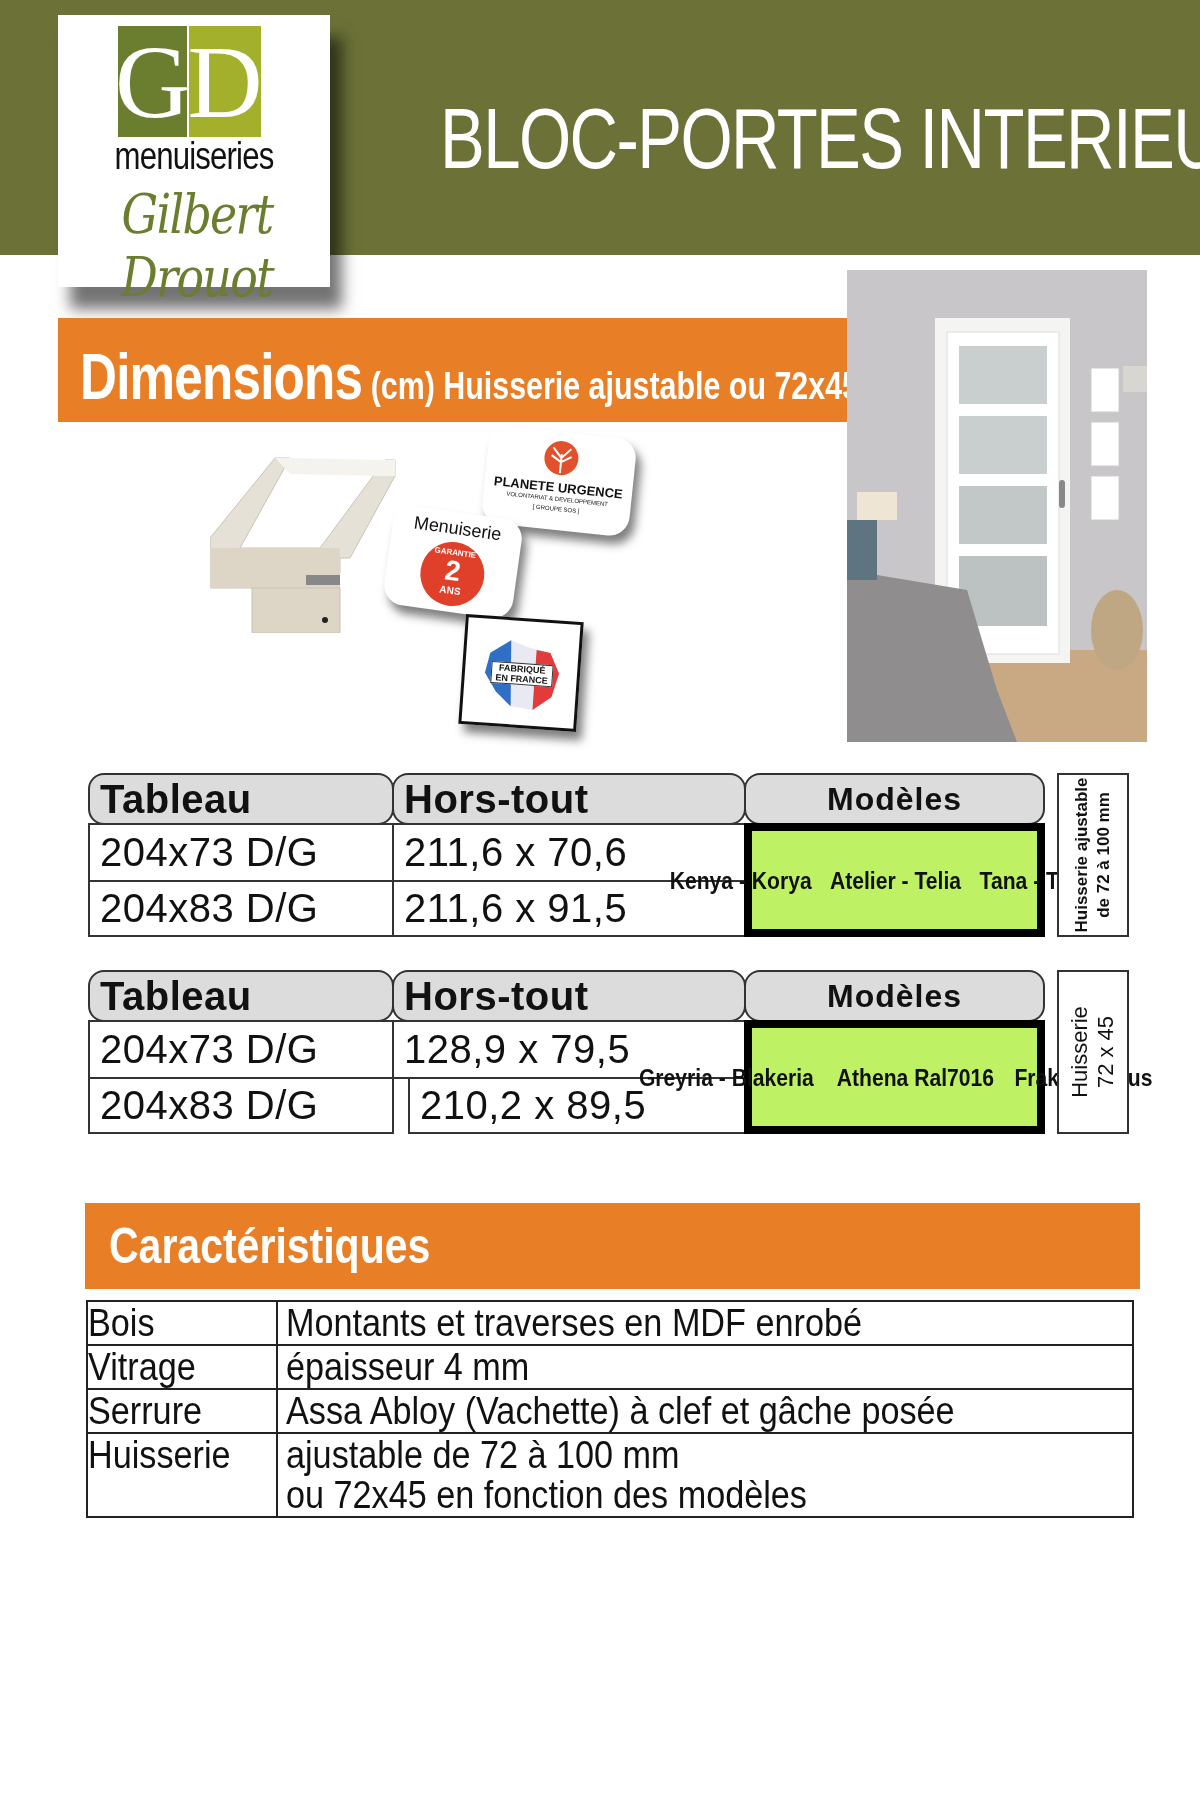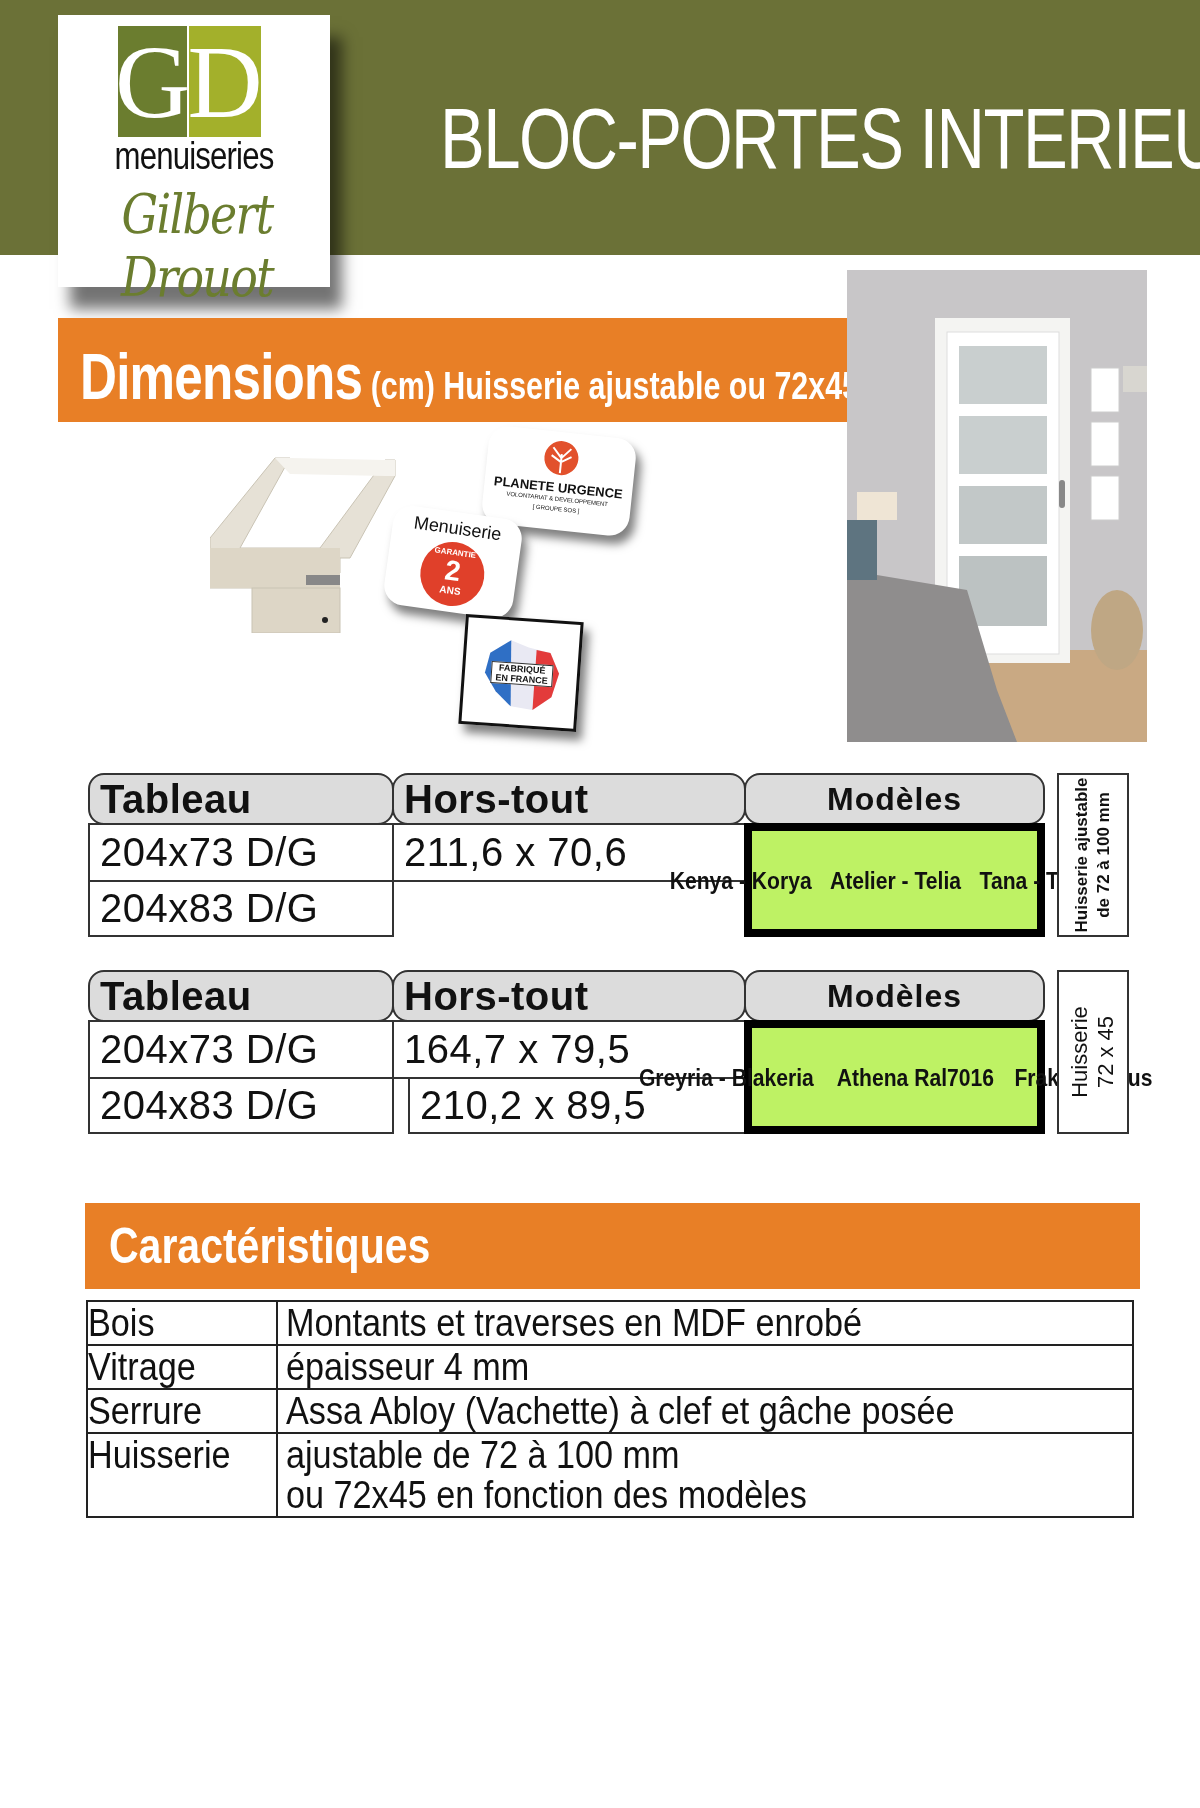--- a/index.html
+++ b/index.html
@@ -177,20 +177,23 @@
 
   <div class="cell" style="left:0;top:50px;width:306px;height:59px;">
     <span class="cell-text">204x73 D/G</span>
   </div>
   <div class="cell" style="left:304px;top:50px;width:354px;height:59px;">
     <span class="cell-text">211,6 x 70,6</span>
   </div>
   <div class="cell" style="left:0;top:107px;width:306px;height:57px;">
     <span class="cell-text">204x83 D/G</span>
   </div>
+  <div class="cell" style="left:304px;top:107px;width:354px;height:57px;">
+    <span class="cell-text">211,6 x 91,5</span>
+  </div>
 
   <div class="models-box" style="left:656px;top:50px;width:301px;height:114px;">
     <div class="models-line">Kenya - Korya</div>
     <div class="models-line">Atelier - Telia</div>
     <div class="models-line">Tana - Tamera</div>
   </div>
 </div>
 <div class="side-box" style="left:1057px;top:773px;">
   <div class="side-text">
     <div>Huisserie ajustable</div>
@@ -204,21 +207,21 @@
   </div>
   <div class="cell head" style="left:304px;top:0;width:354px;height:52px;">
     <span class="cell-text head">Hors-tout</span>
   </div>
   <div class="cell head models-head" style="left:656px;top:0;width:301px;height:52px;">Modèles</div>
 
   <div class="cell" style="left:0;top:50px;width:306px;height:59px;">
     <span class="cell-text">204x73 D/G</span>
   </div>
   <div class="cell" style="left:304px;top:50px;width:354px;height:59px;">
-    <span class="cell-text">164,7 x 79,5</span>
+    <span class="cell-text">128,9 x 79,5</span>
   </div>
   <div class="cell" style="left:0;top:107px;width:306px;height:57px;">
     <span class="cell-text">204x83 D/G</span>
   </div>
   <div class="cell" style="left:320px;top:107px;width:354px;height:57px;">
     <span class="cell-text">210,2 x 89,5</span>
   </div>
 
   <div class="models-box" style="left:656px;top:50px;width:301px;height:114px;">
     <div class="models-line">Greyria - Blakeria</div>

